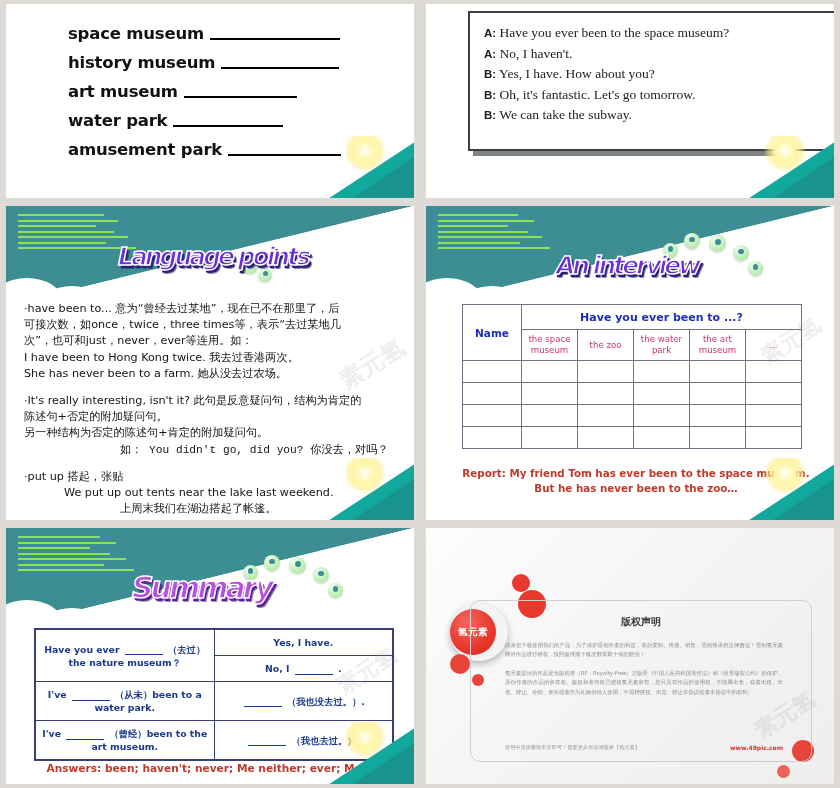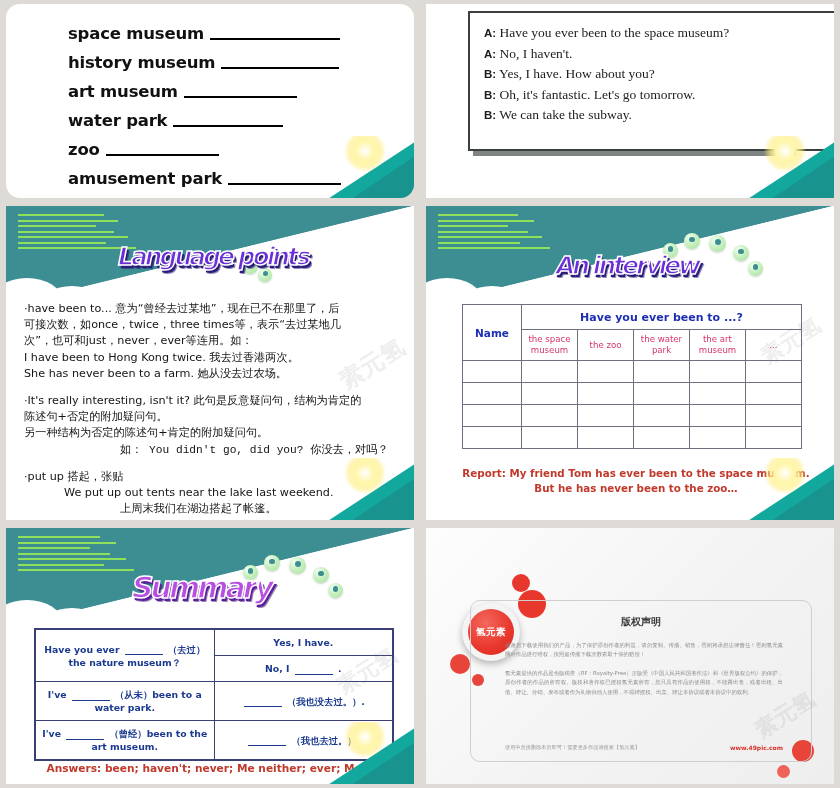--- a/index.html
+++ b/index.html
@@ -18,21 +18,21 @@
   }
   .slide{
     position:relative;
     background:#ffffff;
     overflow:hidden;
     margin:4px 6px;
     box-sizing:border-box;
   }
 
   
-  .s1{padding:10px 0 0 0;border-radius:14px;}
+  .s1{padding:10px 0 0 0;}
   .vocab{
     margin:4px 0 0 62px;
   }
   .vocab-row{
     display:flex;align-items:flex-end;
     margin-bottom:4px;
     height:25px;
   }
   .vocab-word{
     font-size:16.5px;font-weight:bold;color:#111;
@@ -193,24 +193,24 @@
   .cr-p1{top:40px;}
   .cr-p2{top:68px;}
   .cr-foot{
     position:absolute;left:34px;right:28px;bottom:10px;
     font-size:5.2px;color:#9a9a9a;
     font-family:"DejaVu Sans", sans-serif;
     display:flex;justify-content:space-between;align-items:center;
   }
   .cr-url{color:#d6302b;font-weight:bold;font-size:6px;}
   .logo-badge{
-    position:absolute;left:36px;top:75px;width:58px;height:58px;border-radius:50%;
+    position:absolute;left:24px;top:75px;width:58px;height:58px;border-radius:50%;
     background:#f4f4f4;
     box-shadow:0 3px 7px rgba(0,0,0,.28);
-    display:flex;align-items:center;justify-content:center;
+    display:flex;align-items:center;justify-content:flex-start;
   }
   .logo-in{
     width:46px;height:46px;border-radius:50%;
     background:radial-gradient(circle at 38% 30%, #f4675c 0%, #e8362c 60%, #d62a21 100%);
     display:flex;align-items:center;justify-content:center;
     color:#fff;font-size:9.5px;font-weight:bold;
     font-family:"DejaVu Sans", sans-serif;
     letter-spacing:0.5px;
   }
   .dot{position:absolute;border-radius:50%;}
@@ -239,24 +239,20 @@
         <span class="vocab-word">history museum</span>
         <span class="vocab-blank" style="width:118px"></span>
       </div>
       <div class="vocab-row">
         <span class="vocab-word">art museum</span>
         <span class="vocab-blank" style="width:113px"></span>
       </div>
       <div class="vocab-row">
         <span class="vocab-word">water park</span>
         <span class="vocab-blank" style="width:110px"></span>
-      </div>
-      <div class="vocab-row">
-        <span class="vocab-word">zoo</span>
-        <span class="vocab-blank" style="width:113px"></span>
       </div>
       <div class="vocab-row">
         <span class="vocab-word">amusement park</span>
         <span class="vocab-blank" style="width:113px"></span>
       </div>
     </div>
     <div class="corner-glow">
       <div class="tri"></div>
       <div class="tri2"></div>
       <div class="sun"></div>

